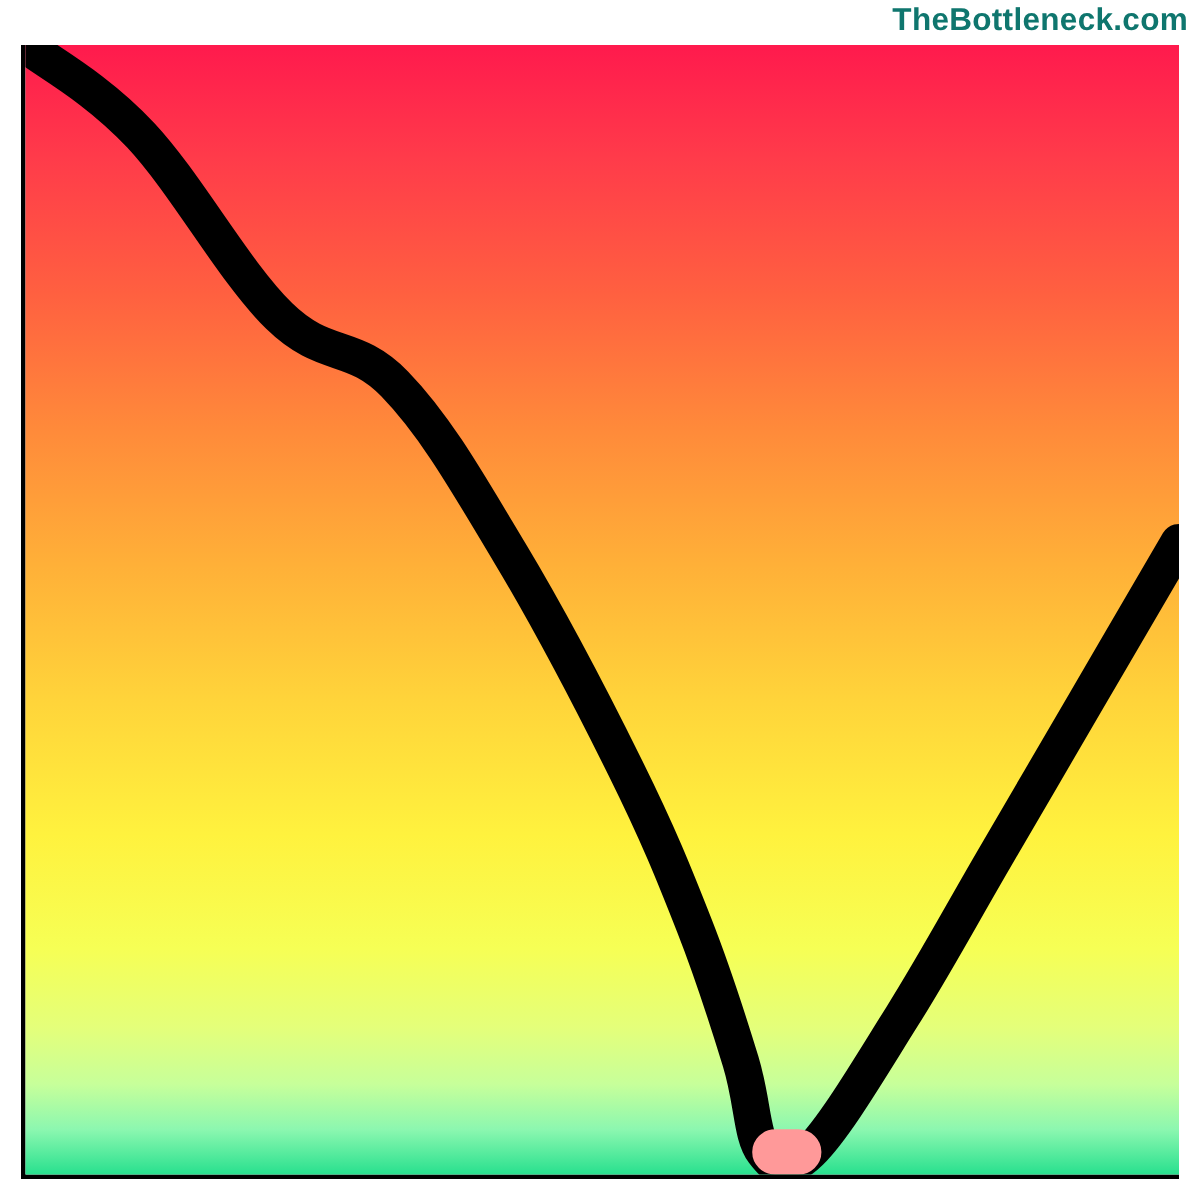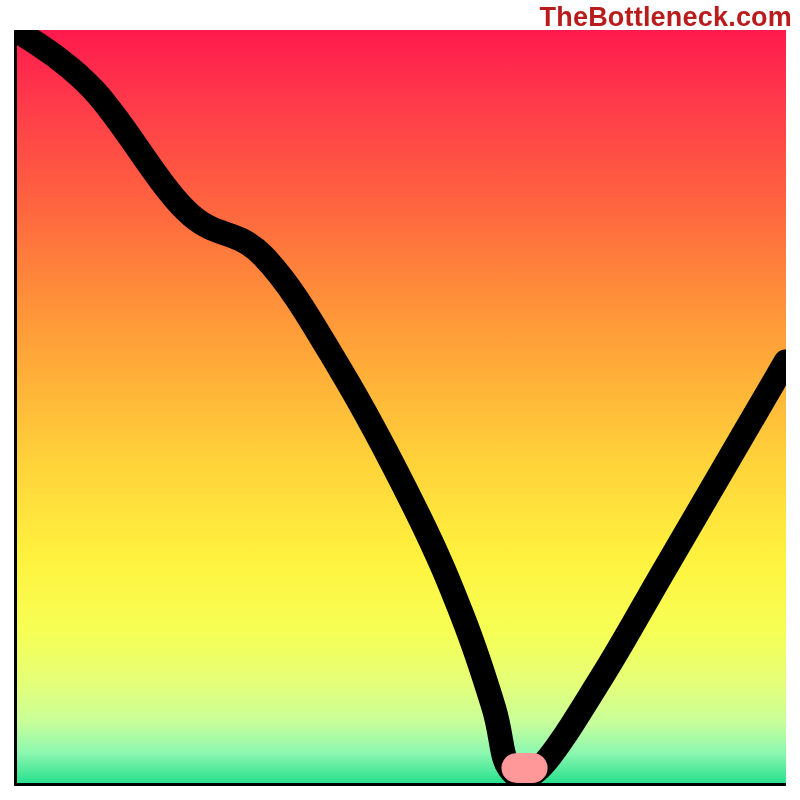--- a/index.html
+++ b/index.html
@@ -60,23 +60,23 @@
   }
   .marker {
     fill: #ff3a3a;
     stroke: #ff9999;
     stroke-width: 2;
   }
   .watermark {
     position: absolute;
     top: 2px;
     right: 8px;
-    font-size: 27px;
+    font-size: 21px;
     font-weight: 600;
-    color: #b91c1c;
+    color: #0f766e;
     letter-spacing: 0.2px;
   }
 </style>
 </head>
 <body>
 
 <div class="chart-wrap">
   <div class="watermark">TheBottleneck.com</div>
   <div class="plot-area">
     <div class="gradient"></div>

